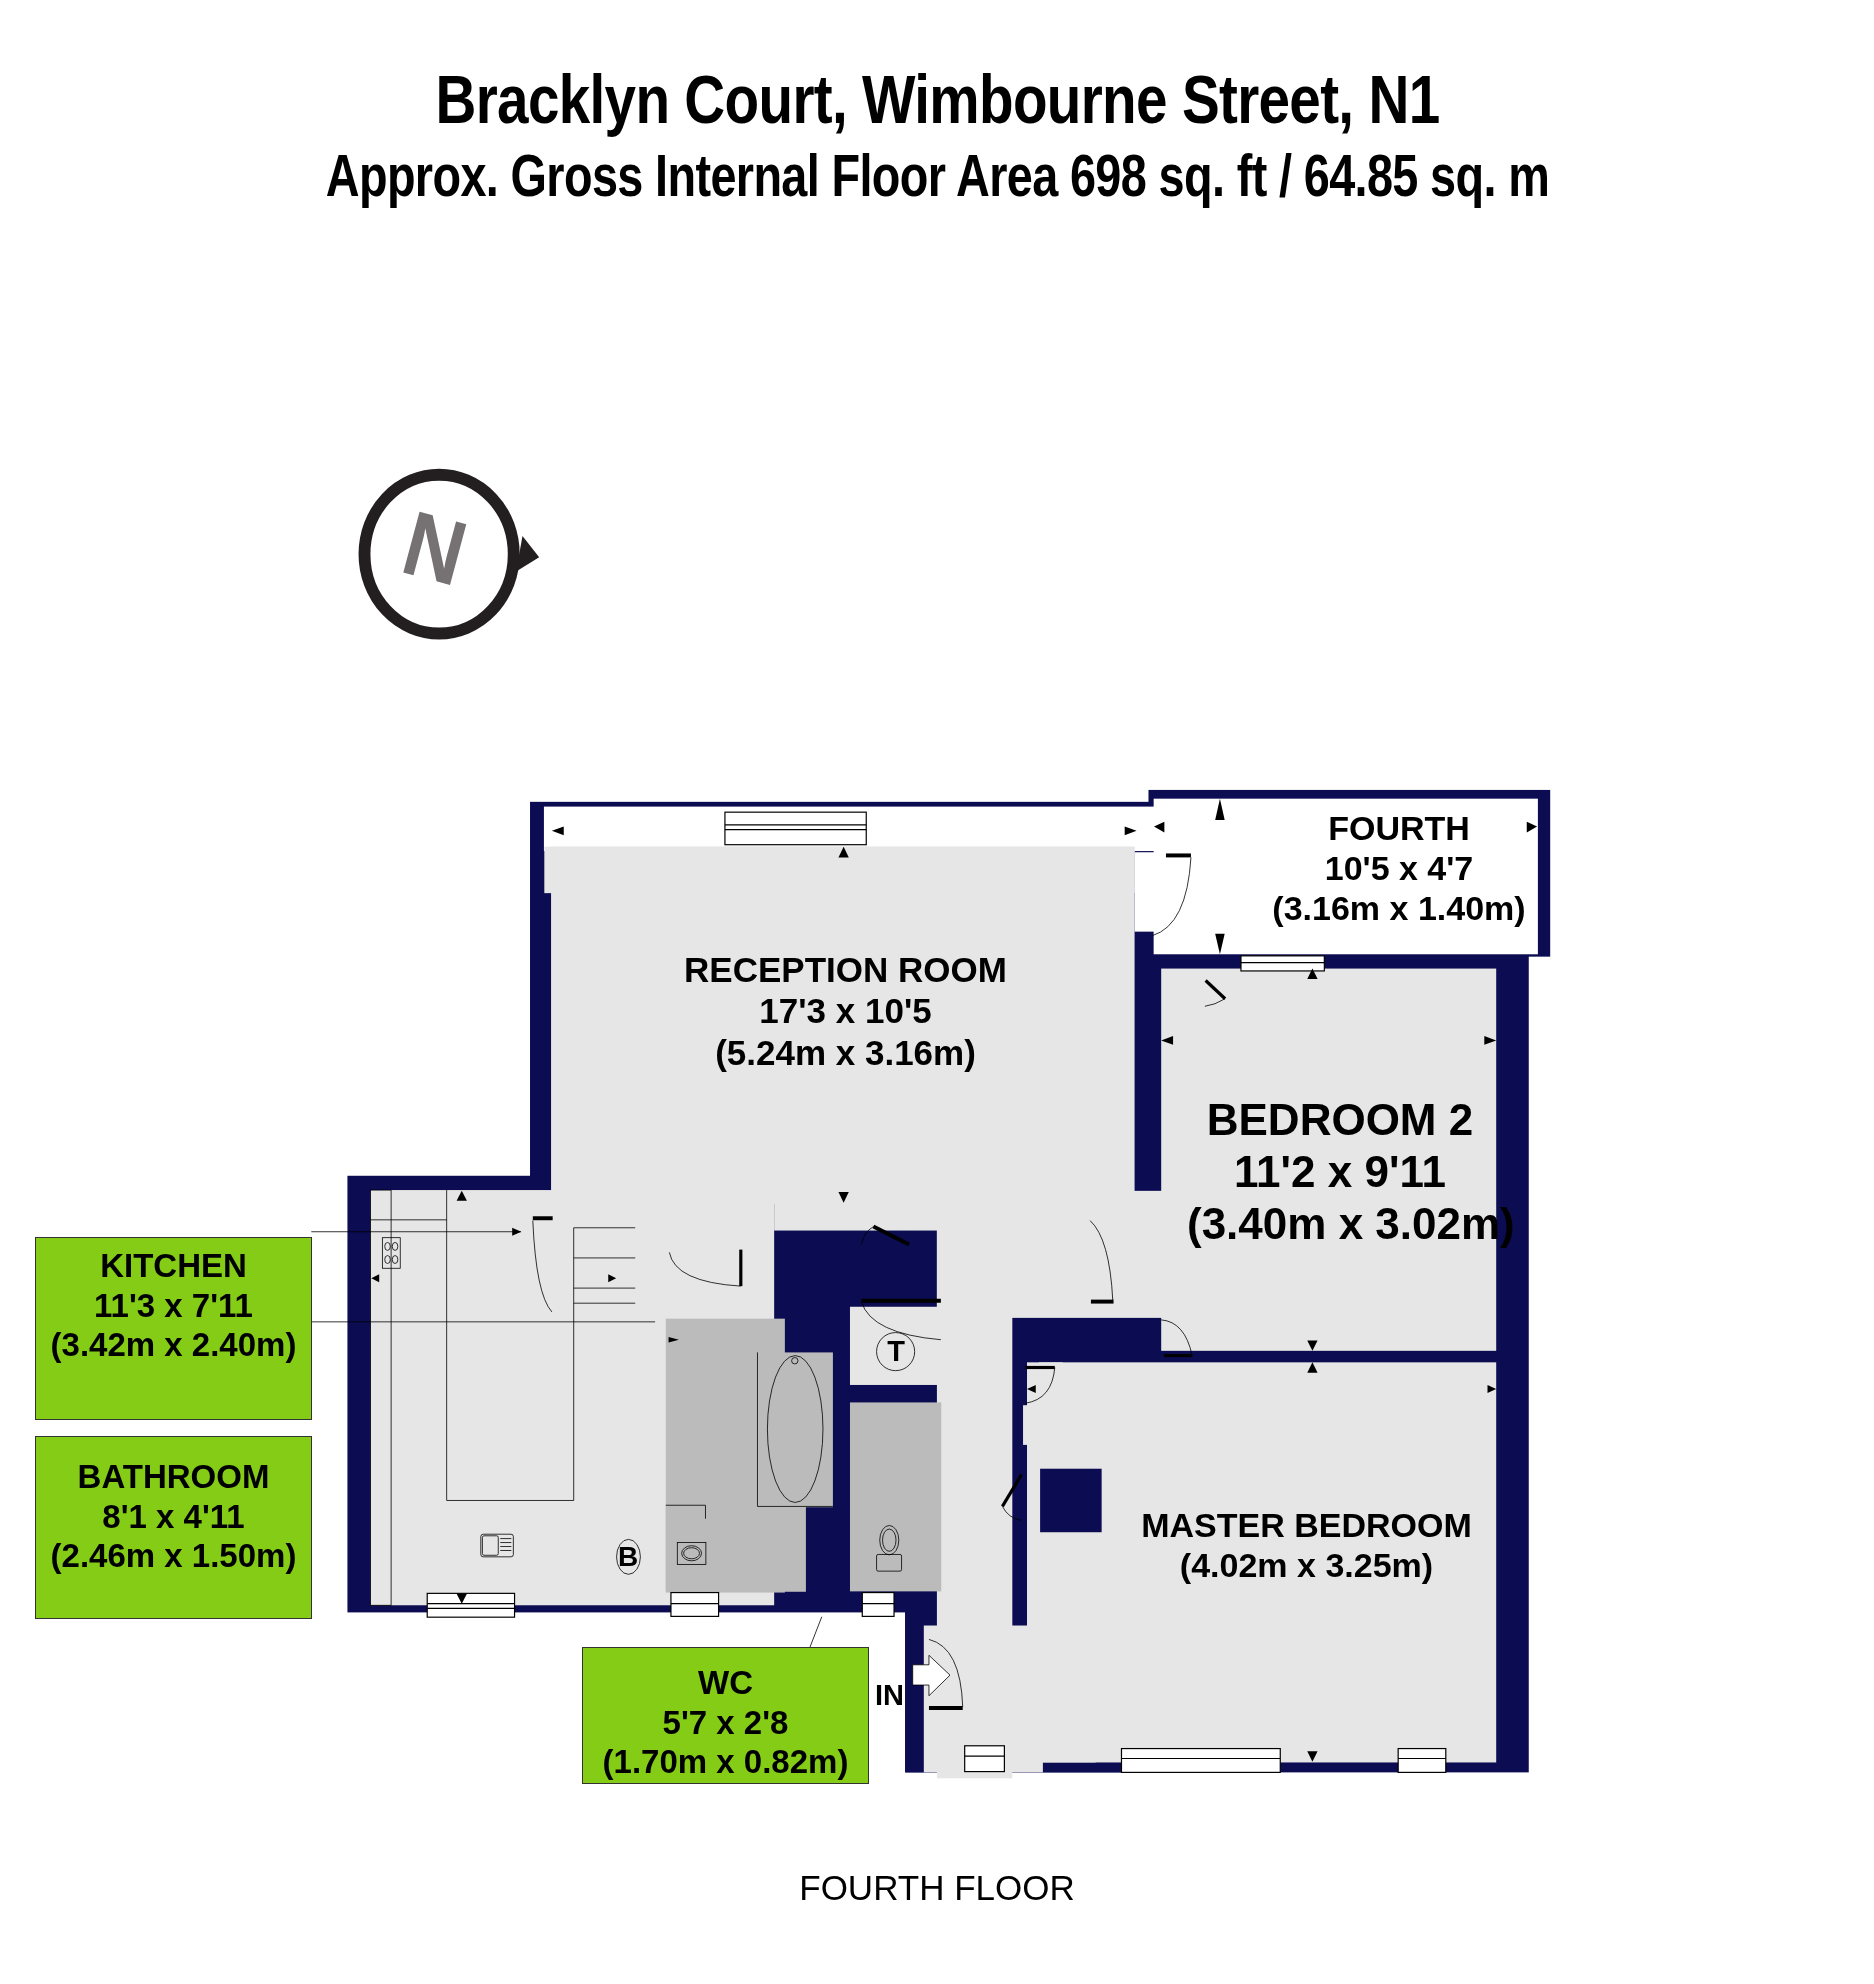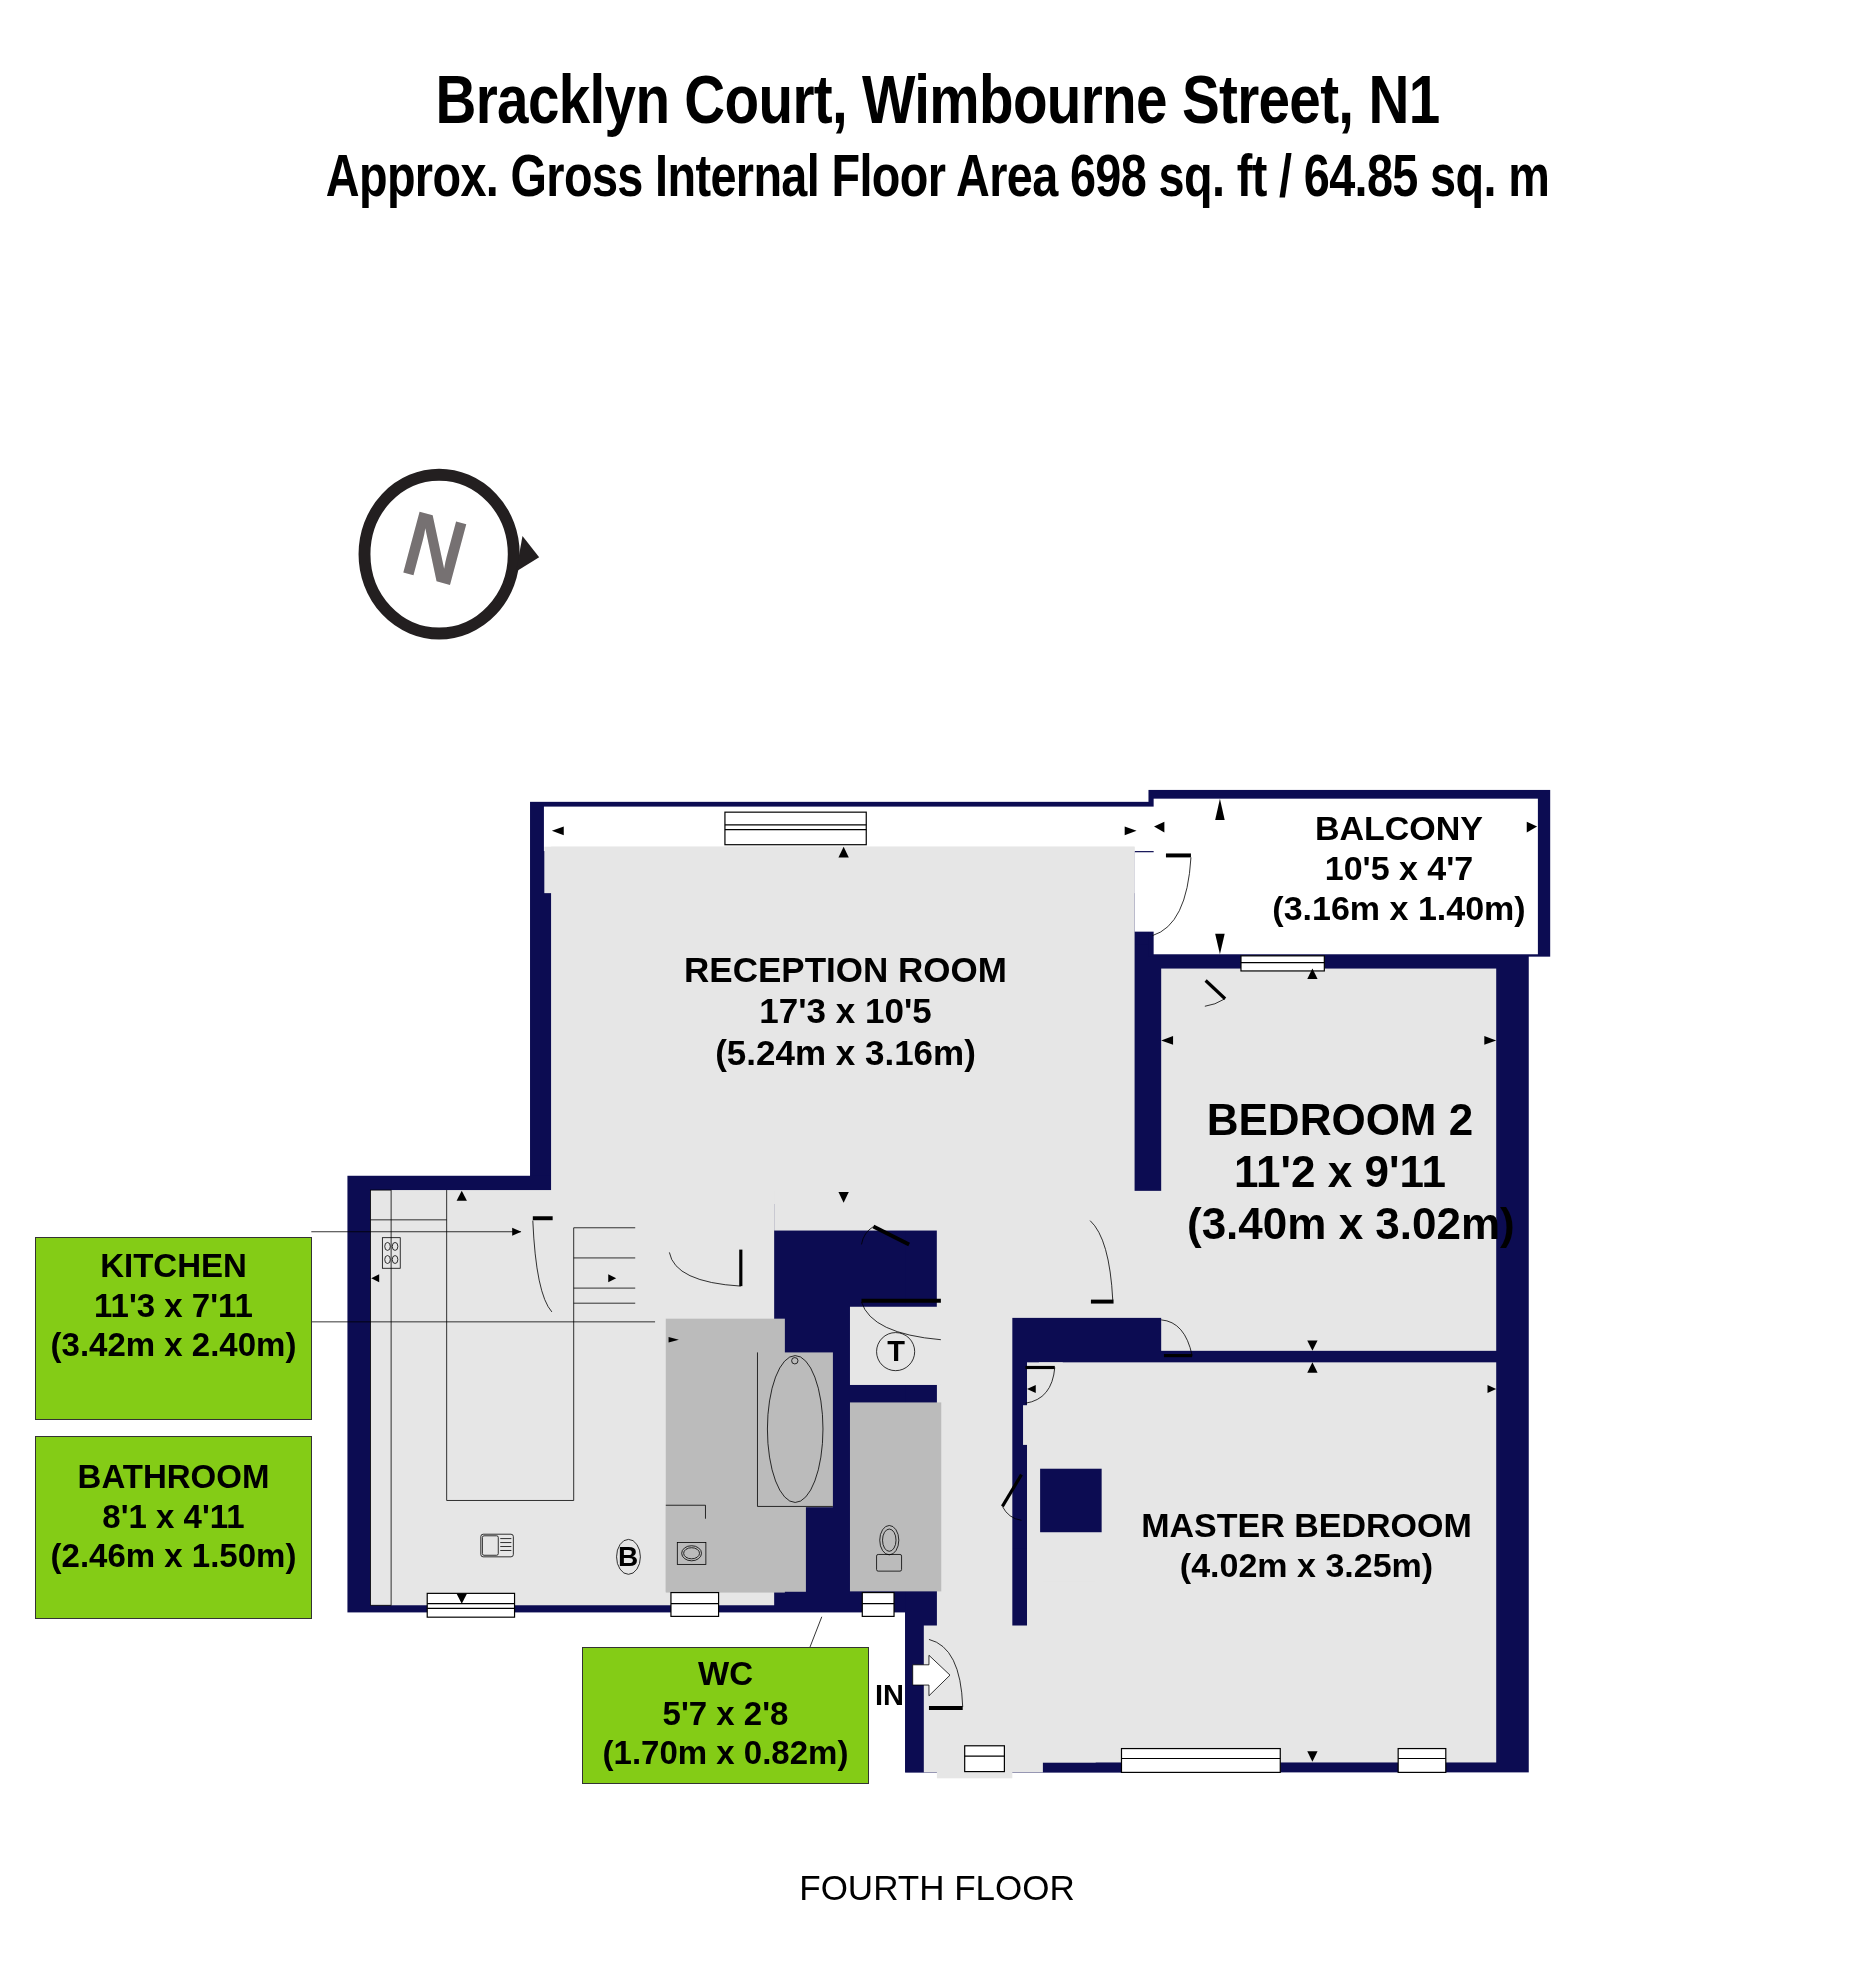--- a/index.html
+++ b/index.html
@@ -226,21 +226,21 @@
   </g>
 </svg>
 
 <div class="room-label" style="left:647px;top:949px;width:397px;font-size:35px;">
   <span class="nm">RECEPTION ROOM</span>
   <span class="ft">17'3 x 10'5</span>
   <span class="mt">(5.24m x 3.16m)</span>
 </div>
 
 <div class="room-label" style="left:1258px;top:808px;width:282px;font-size:34px;">
-  <span class="nm">BALCONY</span>
+  <span class="nm">FOURTH</span>
   <span class="ft">10'5 x 4'7</span>
   <span class="mt">(3.16m x 1.40m)</span>
 </div>
 
 <div class="room-label" style="left:1187px;top:1094px;width:306px;font-size:44px;">
   <span class="nm">BEDROOM 2</span>
   <span class="ft">11'2 x 9'11</span>
   <span class="mt">(3.40m x 3.02m)</span>
 </div>
 
@@ -254,21 +254,21 @@
   <span>11'3 x 7'11</span>
   <span>(3.42m x 2.40m)</span>
 </div>
 
 <div class="callout" style="left:35px;top:1436px;width:277px;height:183px;font-size:33px;padding-top:20px;">
   <span>BATHROOM</span>
   <span>8'1 x 4'11</span>
   <span>(2.46m x 1.50m)</span>
 </div>
 
-<div class="callout" style="left:582px;top:1647px;width:287px;height:137px;font-size:33px;padding-top:6px;">
+<div class="callout" style="left:582px;top:1647px;width:287px;height:137px;font-size:33px;padding-top:15px;">
   <span>WC</span>
   <span>5'7 x 2'8</span>
   <span>(1.70m x 0.82m)</span>
 </div>
 
 <div class="abs" style="left:617px;top:1541px;width:22px;text-align:center;font-size:28px;font-weight:bold;">B</div>
 <div class="abs" style="left:884px;top:1335px;width:24px;text-align:center;font-size:29px;font-weight:bold;">T</div>
 <div class="abs" style="left:875px;top:1659px;font-size:29px;font-weight:bold;margin-top:20px;">IN</div>
 
 <div class="abs" id="floor-label">FOURTH FLOOR</div>

